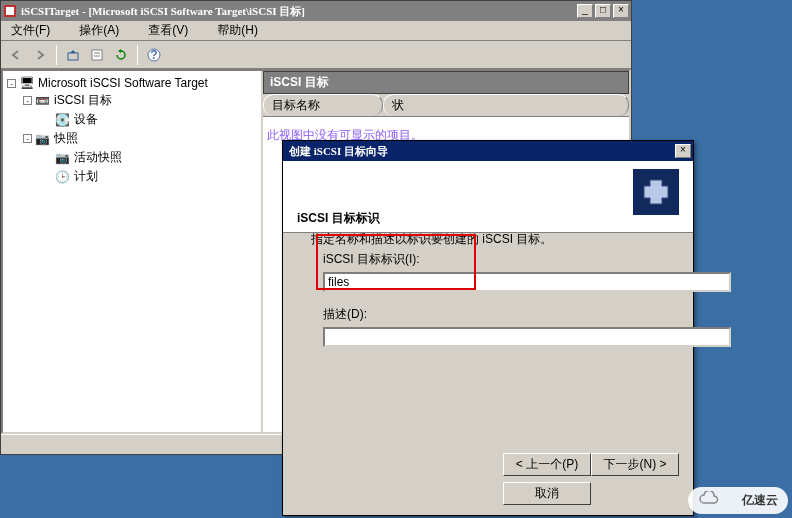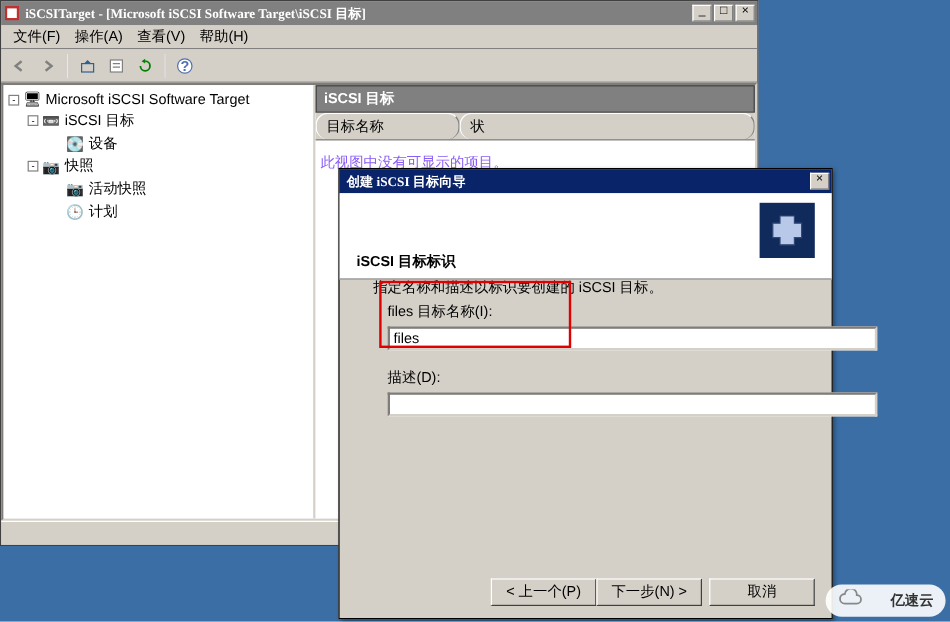--- a/index.html
+++ b/index.html
@@ -4,21 +4,21 @@
 <style>
   * { box-sizing: border-box; font-family: "SimSun", "Microsoft YaHei", Tahoma, sans-serif; font-size: 12px; }
   body { margin: 0; width: 792px; height: 518px; background: #3a6ea5; overflow: hidden; position: relative; }
   .mmc-window { position: absolute; left: 0; top: 0; width: 632px; height: 455px; background: #d4d0c8; border: 1px solid #404040; }
   .titlebar { height: 20px; background: linear-gradient(#0a246a,#0a246a); color: #fff; display: flex; align-items: center; padding: 0 2px; }
   .titlebar.inactive { background: #808080; }
   .titlebar .t-icon { width: 14px; height: 14px; margin-right: 4px; display:flex;align-items:center;justify-content:center;}
   .titlebar .t-text { flex: 1; font-weight: bold; font-size: 11px; white-space: nowrap; overflow: hidden; font-family: Liberation Serif, serif; }
   .win-btns { display: flex; gap: 2px; margin-left: auto; }
   .win-btn { width: 16px; height: 14px; background: #d4d0c8; border: 1px solid #808080; border-top-color:#fff; border-left-color:#fff; font-size: 10px; line-height: 10px; text-align: center; color: #000; cursor: default;}
-  .menubar { height: 20px; background: #d4d0c8; display: flex; align-items: center; padding: 0 4px; gap: 0; border-bottom: 1px solid #808080;}
+  .menubar { height: 20px; background: #d4d0c8; display: flex; align-items: center; padding: 0 4px; gap: 17px; border-bottom: 1px solid #808080;}
   .menubar span { padding: 2px 6px; }
   .toolbar { height: 28px; background: #d4d0c8; border-bottom: 1px solid #808080; display: flex; align-items: center; padding: 0 4px; gap: 2px;}
   .tool-btn { width: 22px; height: 22px; border: 1px solid transparent; display: flex; align-items: center; justify-content: center; font-size: 13px; color:#000;}
   .tool-sep { width: 1px; height: 20px; background: #808080; margin: 0 3px; border-right:1px solid #fff;}
   .mmc-body { display: flex; height: calc(100% - 88px); background: #fff; border: 2px inset #d4d0c8; margin: 0; }
   .tree-pane { width: 260px; border-right: 2px inset #d4d0c8; padding: 4px 2px; background:#fff; overflow:hidden;}
   .tree-item { display: flex; align-items: center; gap: 4px; padding: 1px 2px; white-space: nowrap;}
   .tree-item .exp { width: 9px; height: 9px; border: 1px solid #808080; font-size: 8px; line-height: 7px; text-align: center; background:#fff;}
   .tree-item .noexp { width: 11px; }
   .tree-icon { width: 14px; height: 14px; display:inline-flex;align-items:center;justify-content:center;font-size:12px;}
@@ -35,21 +35,21 @@
   .wizard-header { background: #fff; height: 72px; padding: 8px 14px; display: flex; border-bottom: 1px solid #808080;}
   .wizard-header .txt { flex: 1; margin-top: 41px; }
   .wizard-header .head-title { font-weight: bold; margin-bottom: 4px; }
   .wizard-header .head-sub { padding-left: 14px; }
   .wizard-header .head-icon { width: 46px; height: 46px; background:#112a5c; display:flex;align-items:center;justify-content:center;}
   .wizard-body { padding: 18px 30px 0 40px; }
   .field-group { margin-bottom: 14px; }
   .field-label { margin-bottom: 4px; }
   .text-input { width: 408px; height: 20px; border: 2px inset #d4d0c8; background: #fff; padding: 1px 3px; font-size:12px; }
   .highlight-box { position: absolute; border: 2px solid #e00000; left: 316px; top: 234px; width: 160px; height: 56px; z-index: 20; pointer-events: none;}
-  .wizard-footer { position: absolute; bottom: 10px; right: 14px; display: flex; gap: 6px;}
+  .wizard-footer { position: absolute; bottom: 10px; right: 14px; display: flex; gap: 6px; flex-direction: column;}
   .wizard-footer .grp { display:flex; }
   .btn { width: 88px; height: 23px; background: #d4d0c8; border: 1px solid #404040; border-top-color:#fff;border-left-color:#fff; font-size:12px; text-align:center; line-height:20px;}
   .watermark { position:absolute; right:4px; bottom:4px; background:rgba(255,255,255,0.9); padding:4px 10px; font-size:16px; font-weight:bold; color:#333; border-radius:14px; z-index:30; display:flex;align-items:center;gap:22px;}
 </style>
 </head>
 <body>
 
 <div class="mmc-window">
   <div class="titlebar inactive">
     <span class="t-icon">
@@ -170,21 +170,21 @@
     <div class="head-icon">
       <svg width="40" height="40">
           <g fill="#b8c8e8" stroke="#304878">
             <path d="M14 8 h12 v6 h6 v12 h-6 v6 h-12 v-6 h-6 v-12 h6 z"></path>
           </g>
         </svg>
     </div>
   </div>
   <div class="wizard-body">
     <div class="field-group">
-      <div class="field-label">files 目标名称(I):</div>
+      <div class="field-label">iSCSI 目标标识(I):</div>
       <input class="text-input" type="text" value="files" style="">
     </div>
     <div class="field-group">
       <div class="field-label">描述(D):</div>
       <input class="text-input" type="text" value="" style="">
     </div>
   </div>
   <div class="wizard-footer">
     <div class="grp">
       <div class="btn">&lt; 上一个(P)</div>

